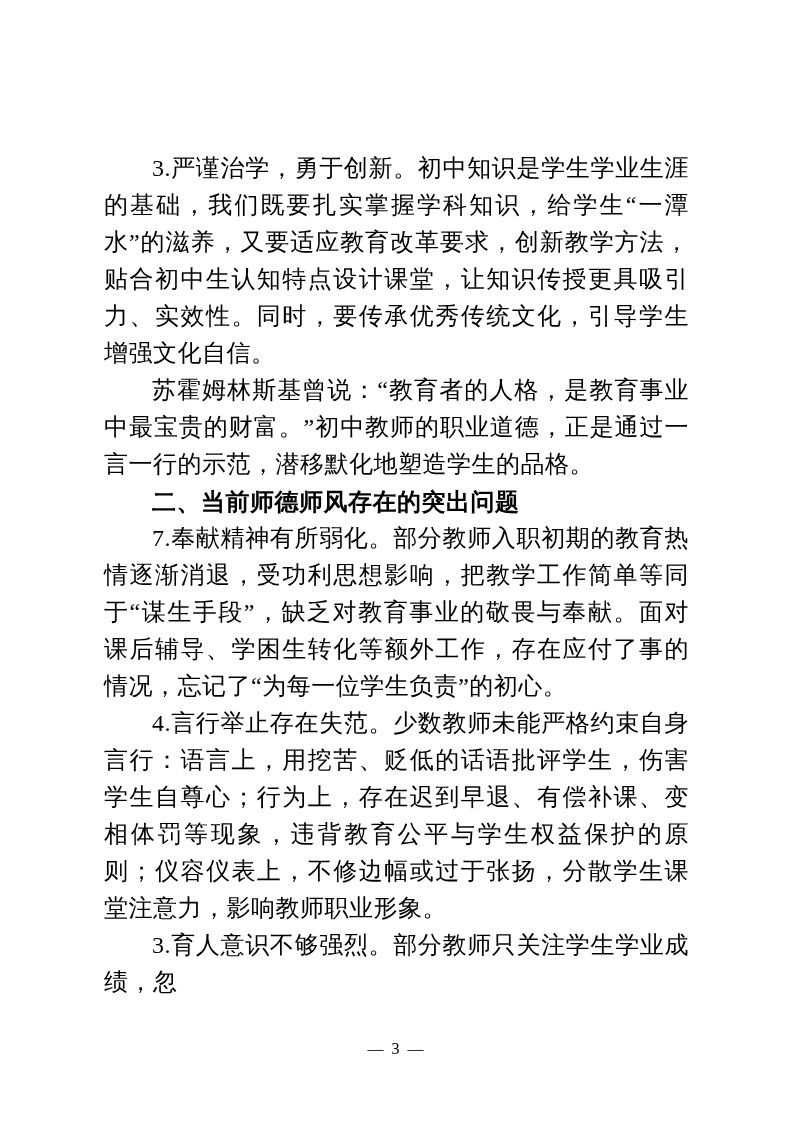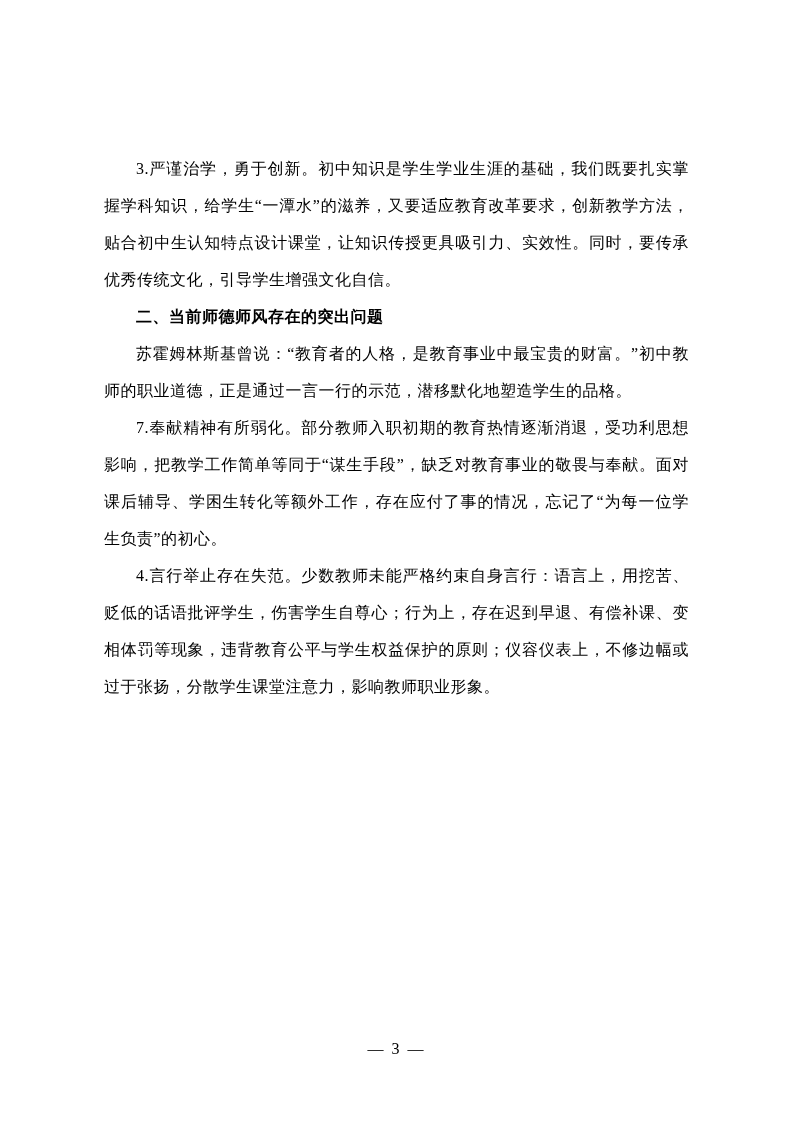--- a/index.html
+++ b/index.html
@@ -17,21 +17,21 @@
     color: #000000;
   }
   .content {
     position: absolute;
     top: 150px;
     left: 104px;
     width: 585px;
   }
   .para {
     margin: 0;
-    font-size: 16px;
+    font-size: 24px;
     line-height: 37px;
     text-align: justify;
     text-indent: 2em;
     letter-spacing: 0.5px;
     word-break: break-all;
   }
   .heading {
     font-weight: 700;
     font-family: "Liberation Sans", "DejaVu Sans", sans-serif;
   }
@@ -45,22 +45,23 @@
     letter-spacing: 2px;
     color: #000000;
   }
 </style>
 </head>
 <body>
 
 <div class="page">
   <div class="content">
     <p class="para">3.严谨治学，勇于创新。初中知识是学生学业生涯的基础，我们既要扎实掌握学科知识，给学生“一潭水”的滋养，又要适应教育改革要求，创新教学方法，贴合初中生认知特点设计课堂，让知识传授更具吸引力、实效性。同时，要传承优秀传统文化，引导学生增强文化自信。</p>
+    <p class="para">苏霍姆林斯基曾说：“教育者的人格，是教育事业中最宝贵的财富。”初中教师的职业道德，正是通过一言一行的示范，潜移默化地塑造学生的品格。</p>
     <p class="para heading">二、当前师德师风存在的突出问题</p>
-    <p class="para">苏霍姆林斯基曾说：“教育者的人格，是教育事业中最宝贵的财富。”初中教师的职业道德，正是通过一言一行的示范，潜移默化地塑造学生的品格。</p>
     <p class="para">7.奉献精神有所弱化。部分教师入职初期的教育热情逐渐消退，受功利思想影响，把教学工作简单等同于“谋生手段”，缺乏对教育事业的敬畏与奉献。面对课后辅导、学困生转化等额外工作，存在应付了事的情况，忘记了“为每一位学生负责”的初心。</p>
     <p class="para">4.言行举止存在失范。少数教师未能严格约束自身言行：语言上，用挖苦、贬低的话语批评学生，伤害学生自尊心；行为上，存在迟到早退、有偿补课、变相体罚等现象，违背教育公平与学生权益保护的原则；仪容仪表上，不修边幅或过于张扬，分散学生课堂注意力，影响教师职业形象。</p>
+    <p class="para">3.育人意识不够强烈。部分教师只关注学生学业成绩，忽</p>
   </div>
 
   <div class="footer">
     <span>— 3 —</span>
   </div>
 </div>
 
 </body></html>

